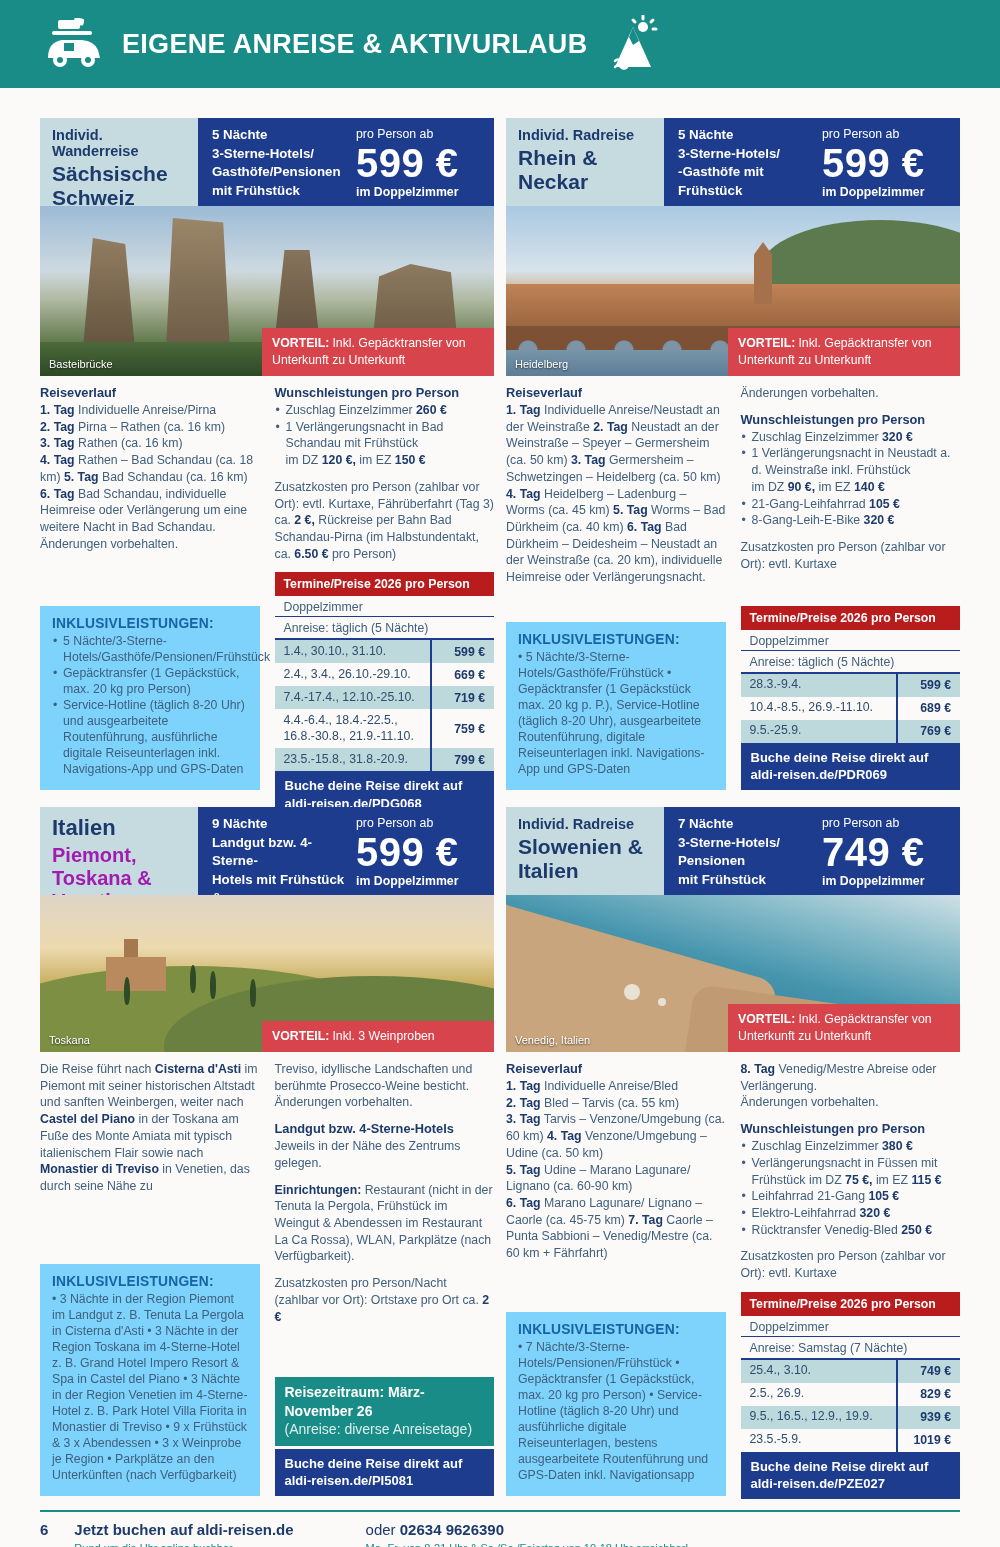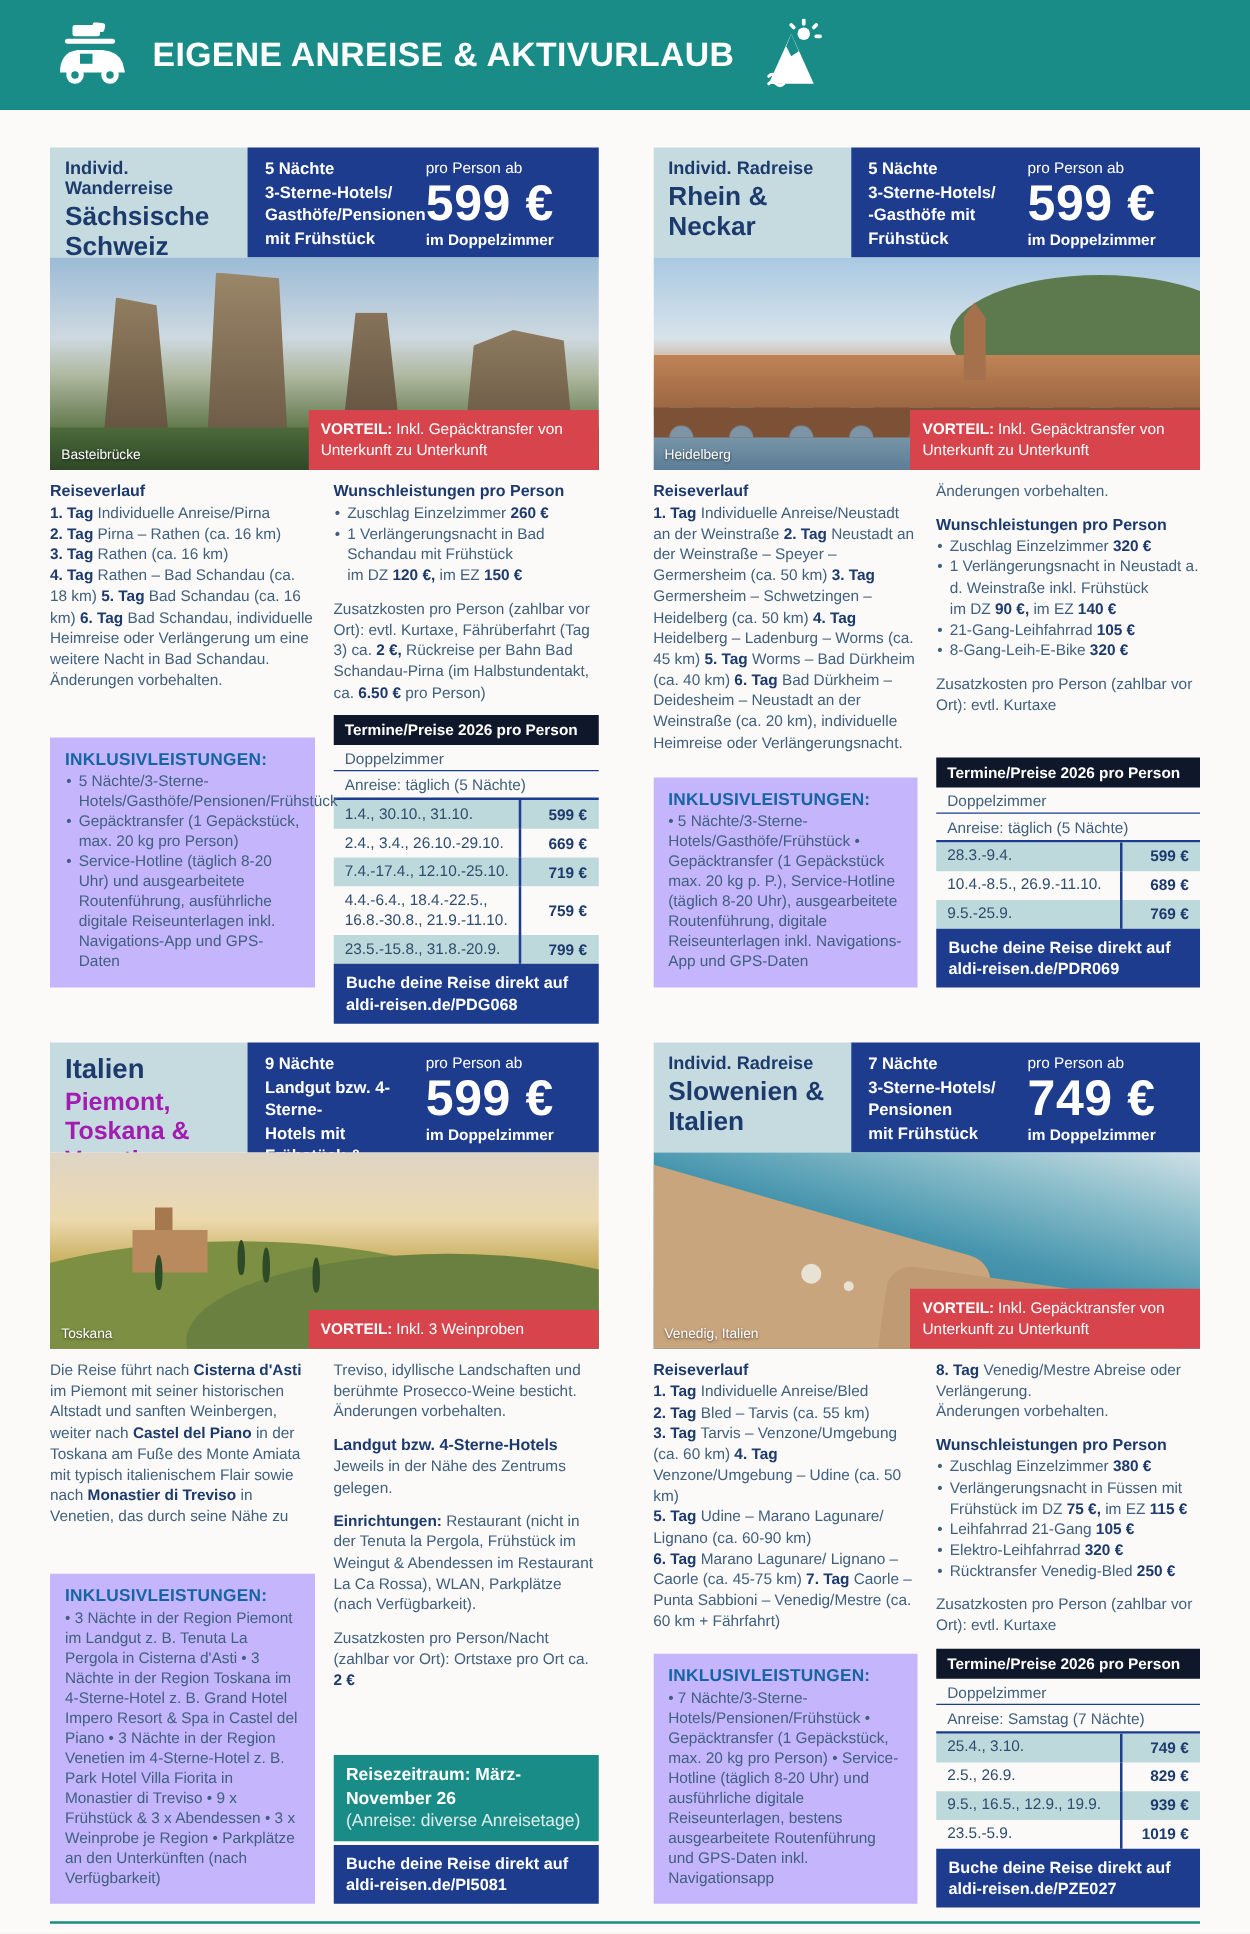--- a/index.html
+++ b/index.html
@@ -5,21 +5,21 @@
   * { margin:0; padding:0; box-sizing:border-box; }
   body { background:#e8e8e8; font-family:"Liberation Sans", sans-serif; }
   .page { width:1000px; height:1547px; background:#fbfaf8; position:relative; overflow:hidden; margin:0 auto; }
 
   
   .topbar { height:88px; background:#1a8c87; display:flex; align-items:center; gap:16px; padding-left:44px; }
   .topbar h1 { color:#fff; font-size:27px; font-weight:bold; letter-spacing:.3px; }
   .topbar svg { display:block; }
 
   
-  .cards { display:grid; grid-template-columns:1fr 1fr; column-gap:12px; row-gap:17px; padding:30px 40px 0;gap:44px; }
+  .cards { display:grid; grid-template-columns:1fr 1fr; column-gap:12px; row-gap:17px; padding:30px 40px 0; }
   .offer { display:flex; flex-direction:column; }
   .offer.row1 { height:672px; }
   .offer.row2 { height:689px; }
 
   
   .offer-head { display:flex; height:88px; flex:none; }
   .oh-label { width:158px; background:#c5dbe0; padding:9px 8px 0 12px; }
   .oh-cat { color:#1d3a6d; font-weight:bold; font-size:14.5px; margin-bottom:3px; }
   .oh-title { color:#1d3a6d; font-weight:bold; font-size:21px; line-height:1.12; white-space:pre-line; }
   .oh-title.big { font-size:22px; }
@@ -68,28 +68,28 @@
   
   .offer-body { flex:1; display:flex; gap:15px; padding-top:9px; min-height:0; }
   .col { flex:1; display:flex; flex-direction:column; min-width:0; }
   .p { color:#40607e; font-size:12.3px; line-height:1.36; margin-bottom:10px; white-space:pre-line; }
   .p b, .bi b { color:#1d3a6d;text-align:center; }
   .h4 { color:#1d3a6d; font-weight:bold; font-size:12.8px; margin-bottom:2px; }
   .bullets { margin-bottom:10px; }
   .bi { position:relative; padding-left:11px; color:#40607e; font-size:12.3px; line-height:1.36; white-space:pre-line; }
   .bi::before { content:"•"; position:absolute; left:1px; }
 
-  .inkbox { background:#c4b5fd; padding:10px 12px 12px; margin-top:auto; }
+  .inkbox { background:#7dd3fc; padding:10px 12px 12px; margin-top:auto; }
   .inkbox .h { color:#1565a5; font-weight:bold; font-size:13.8px; letter-spacing:.2px; margin-bottom:3px; }
   .inkbox .bi, .inkbox .p { line-height:1.3; margin-bottom:0; }
 
   
   .bottom { margin-top:auto; }
   .ptable { font-size:12.3px; }
-  .pt-title { background:#0f172a; color:#fff; font-weight:bold; padding:5px 9px; }
+  .pt-title { background:#b91c1c; color:#fff; font-weight:bold; padding:5px 9px; }
   .pt-sub { color:#40607e; padding:4px 9px 2px; border-bottom:1.5px solid #1d3c8e; }
   .pt-sub2 { color:#40607e; padding:4px 9px 3px; border-bottom:2.5px solid #1d3c8e; }
   .pt-row { display:flex; align-items:stretch; }
   .pt-row.alt { background:#bed9dc; }
   .pt-dates { flex:1; padding:3.5px 5px 3.5px 9px; color:#2e4d6e; line-height:1.3; }
   .pt-price { width:64px; border-left:2px solid #1d3c8e; padding:3.5px 9px 3.5px 4px; text-align:right; font-weight:bold; color:#1d3a6d; display:flex; align-items:center; justify-content:flex-end; }
   .pt-book { background:#1d3c8e; color:#fff; font-weight:bold; padding:6px 10px 7px; font-size:13px; line-height:1.32; }
   .rzbox { background:#1a8c87; color:#fff; padding:6px 10px 7px; font-size:14px; line-height:1.32; margin-bottom:3px; }
   .rz1 { font-weight:bold; }
   .rz2 { opacity:.85; }

